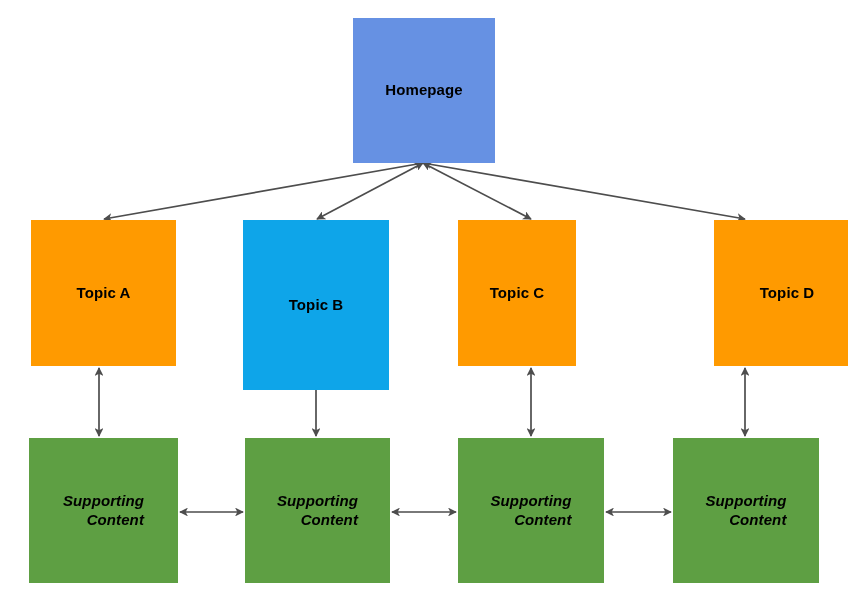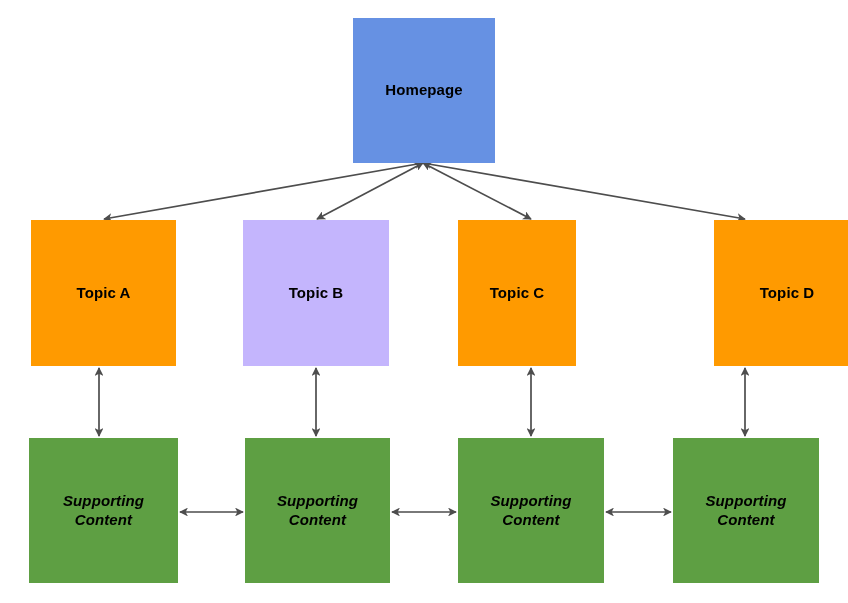--- a/index.html
+++ b/index.html
@@ -25,21 +25,21 @@
     top: 0;
     width: 848px;
     height: 603px;
     pointer-events: none;
   }
   .node {
     position: absolute;
     display: flex;
     align-items: center;
     justify-content: center;
-    text-align: center;
+    text-align: right;
     box-sizing: border-box;
     color: #000000;
     font-weight: bold;
     font-size: 15px;
     line-height: 1.25;
     letter-spacing: 0.1px;
     z-index: 2;
   }
   .node-label {
     display: block;
@@ -86,21 +86,21 @@
       </g>
   </svg>
 
   <div class="node node-homepage" style="left: 353px; top: 18px; width: 142px; height: 145px; background: rgb(102, 145, 227);">
     <span class="node-label">Homepage</span>
   </div>
 
   <div class="node node-topic" style="left: 31px; top: 220px; width: 145px; height: 146px; background: rgb(255, 154, 0);">
     <span class="node-label">Topic A</span>
   </div>
-  <div class="node node-topic" style="left: 243px; top: 220px; width: 146px; height: 146px; background: #c4b5fd;">
+  <div class="node node-topic" style="left: 243px; top: 220px; width: 146px; height: 170px; background: #0ea5e9;">
     <span class="node-label">Topic B</span>
   </div>
   <div class="node node-topic" style="left: 458px; top: 220px; width: 118px; height: 146px; background: rgb(255, 154, 0);">
     <span class="node-label">Topic C</span>
   </div>
   <div class="node node-topic" style="left: 673px; top: 220px; width: 146px; height: 146px; background: rgb(255, 154, 0); margin-left: 41px;">
     <span class="node-label">Topic D</span>
   </div>
 
   <div class="node node-support" style="left: 29px; top: 438px; width: 149px; height: 145px; background: rgb(94, 159, 67);">

